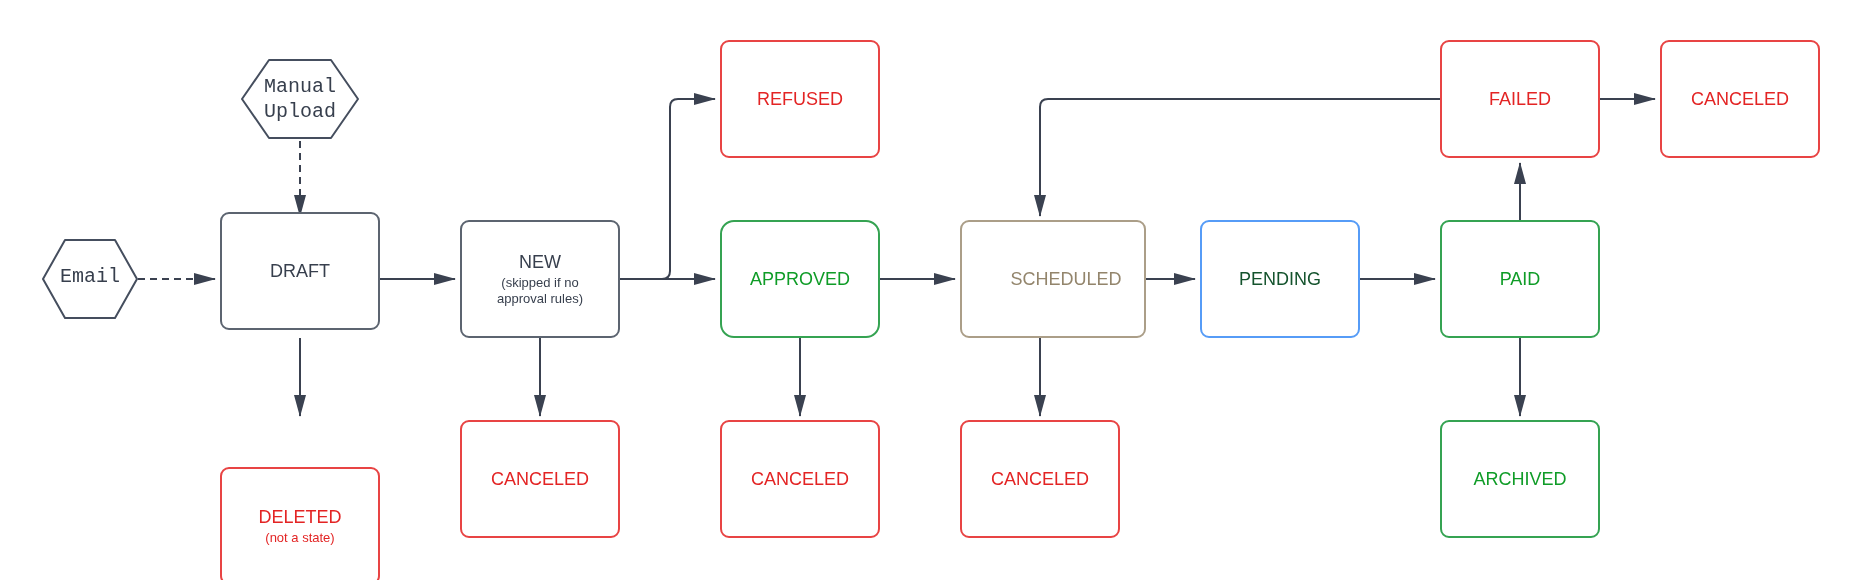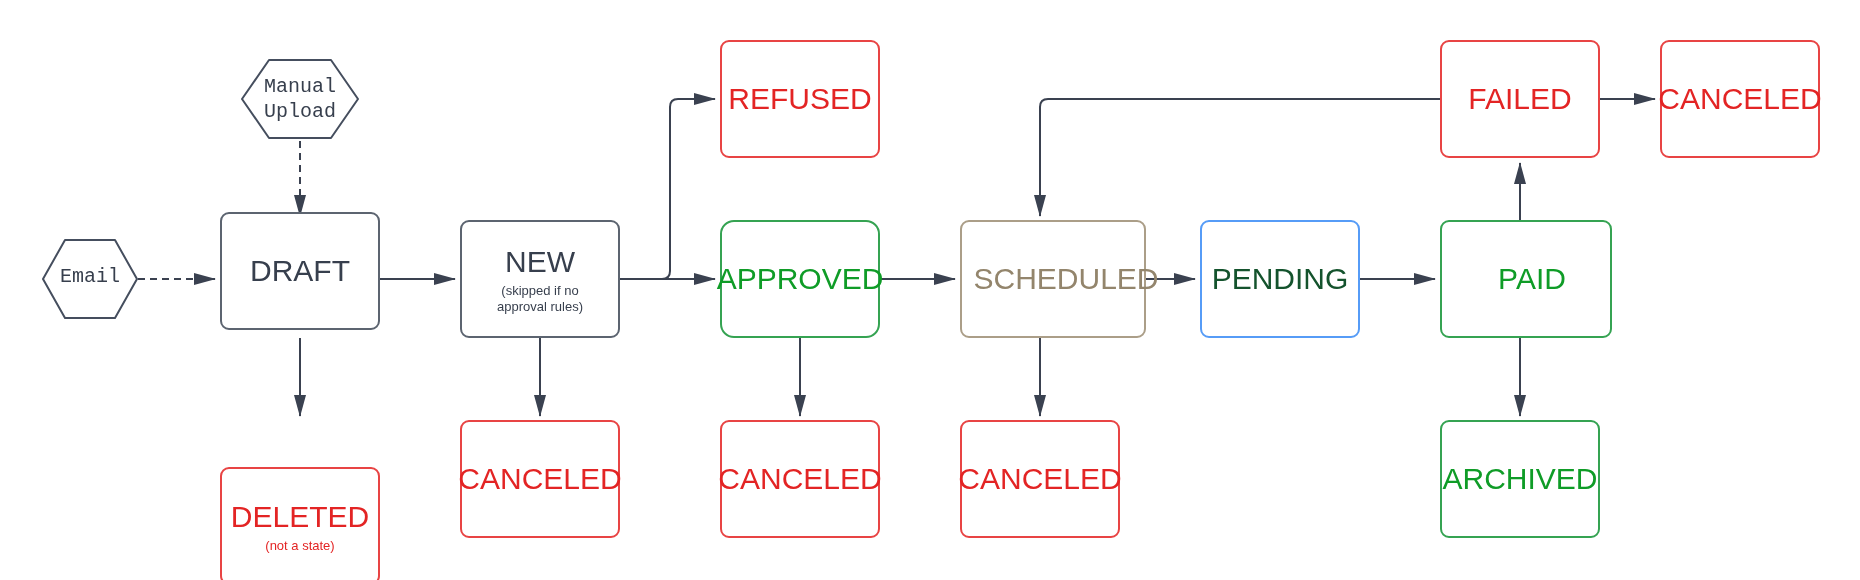--- a/index.html
+++ b/index.html
@@ -25,21 +25,21 @@
     border-radius: 9px;
     background: #ffffff;
     display: flex;
     flex-direction: column;
     align-items: center;
     justify-content: center;
     text-align: center;
     box-sizing: content-box;
   }
   .node .lbl {
-    font-size: 30px;
+    font-size: 18px;
     line-height: 1.25;
     color: #373f4d;
     padding: 0 6px;
   }
   .node .sub {
     font-size: 13px;
     line-height: 1.25;
     color: #373f4d;
     padding: 0 20px;
     margin-top: 2px;
@@ -130,21 +130,21 @@
   </div>
 
   <div class="node n-tan" style="left:960px; top:220px;padding-left:26px;">
     <div class="lbl">SCHEDULED</div>
   </div>
 
   <div class="node n-blue" style="left:1200px; top:220px;">
     <div class="lbl">PENDING</div>
   </div>
 
-  <div class="node n-green" style="left:1440px; top:220px;padding-left:12px;">
+  <div class="node n-green" style="left:1440px; top:220px;">
     <div class="lbl">PAID</div>
   </div>
 
   <div class="node n-red" style="left:720px; top:40px;">
     <div class="lbl">REFUSED</div>
   </div>
 
   <div class="node n-red" style="left:1440px; top:40px;align-items:center;">
     <div class="lbl">FAILED</div>
   </div>

